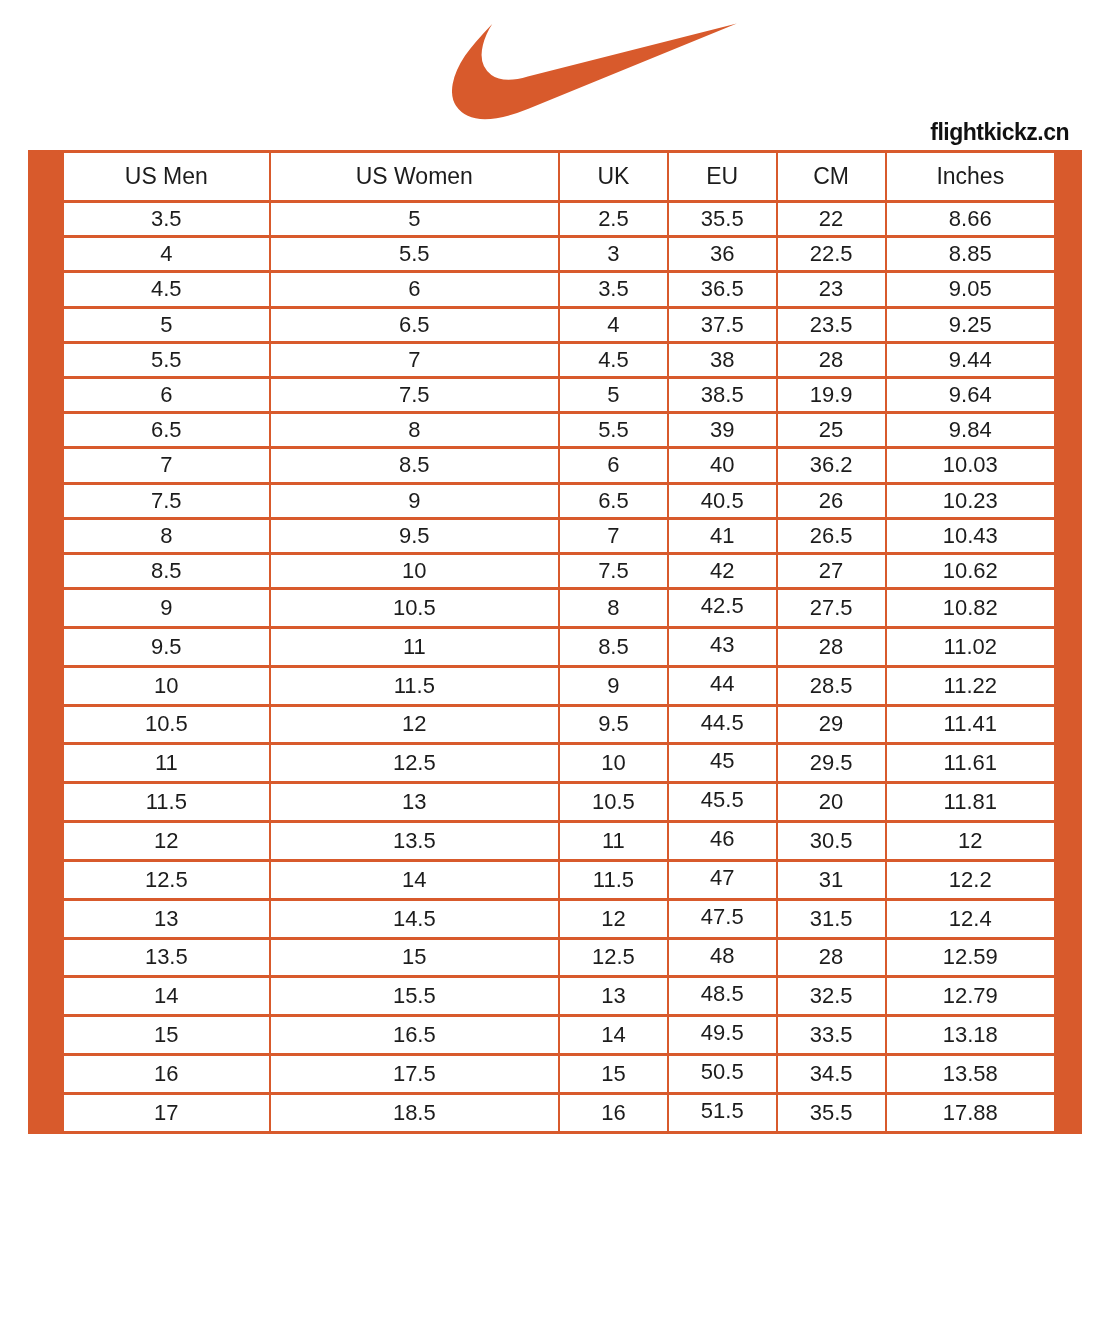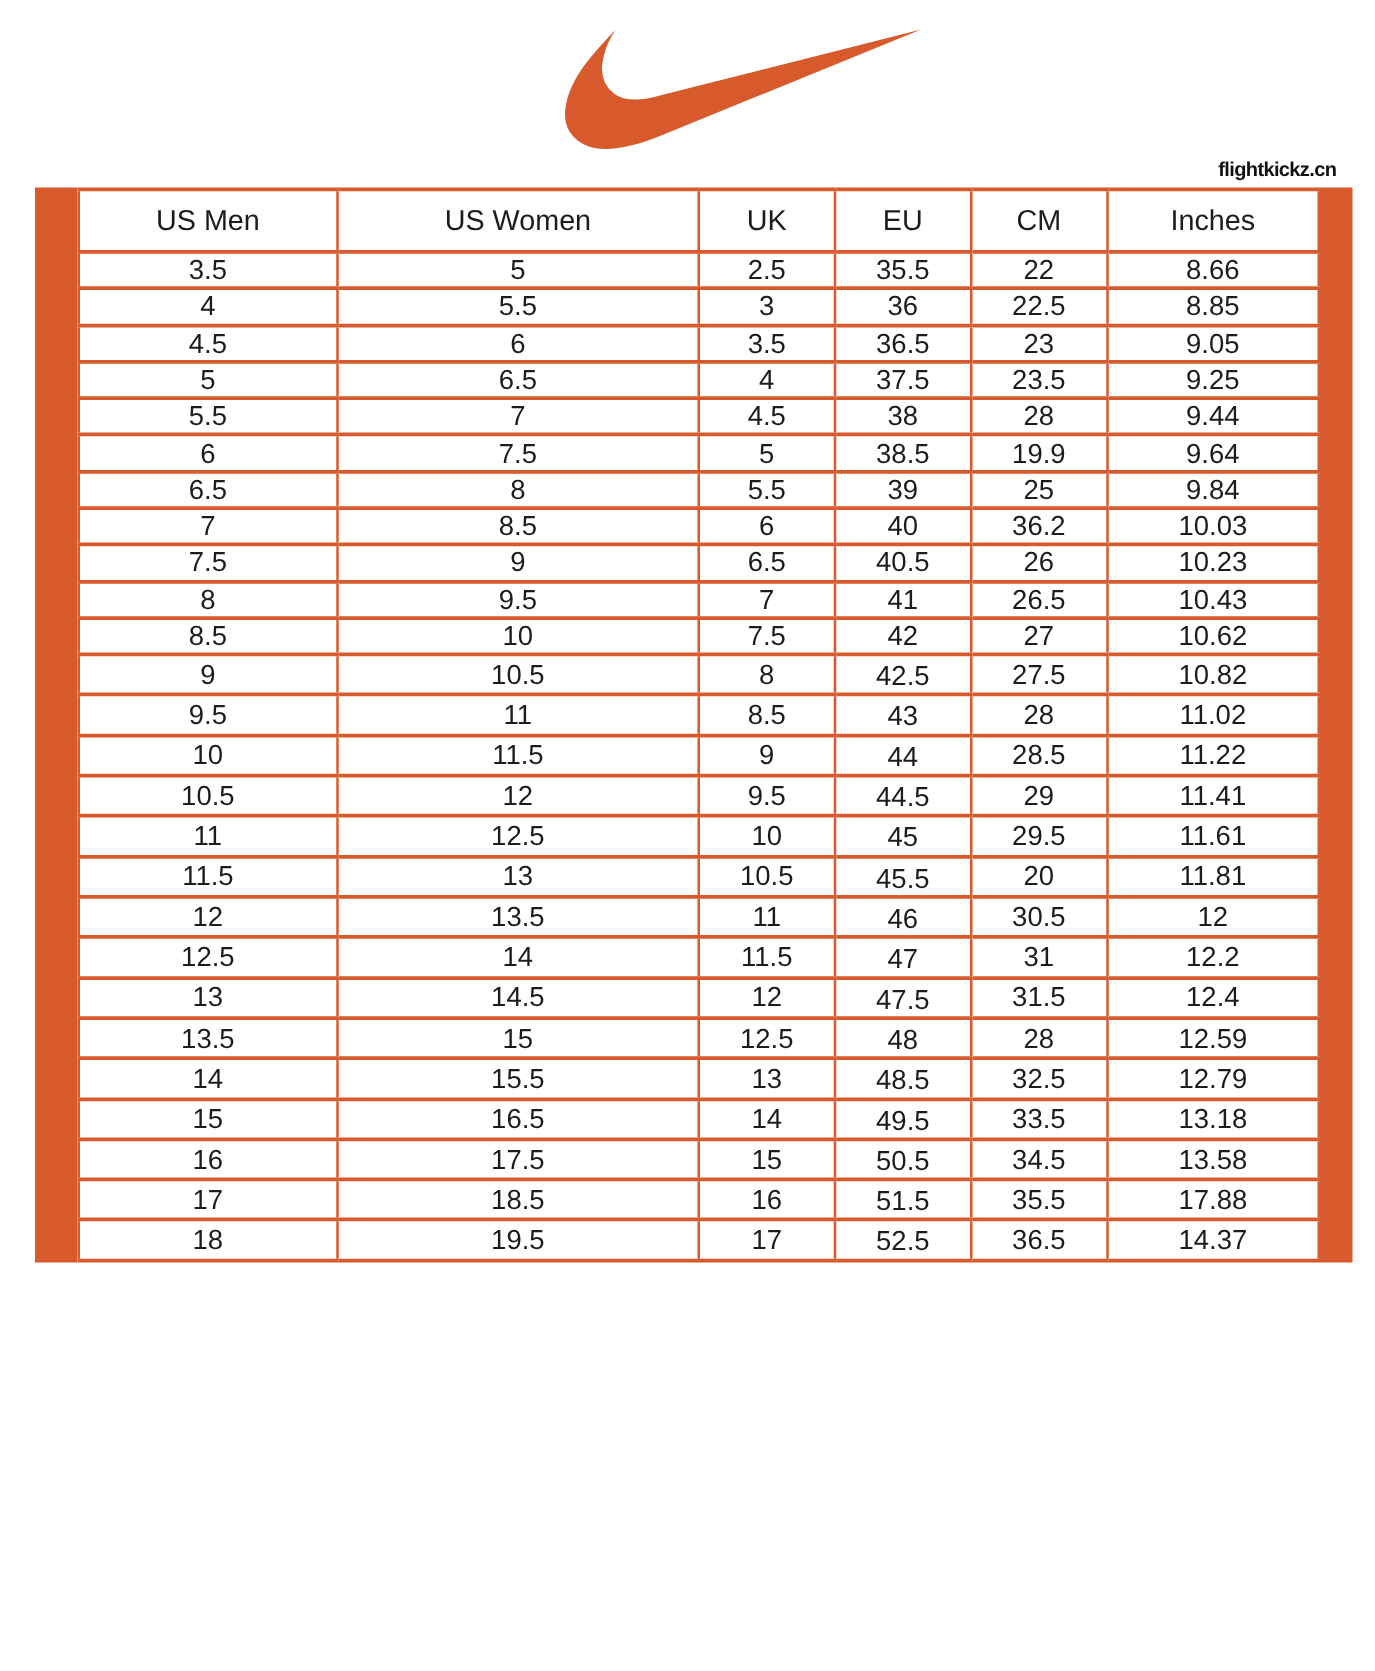--- a/index.html
+++ b/index.html
@@ -22,32 +22,32 @@
   .header { position: relative; height: 150px; }
   .swoosh {
     position: absolute;
     left: 452px;
     top: 22px;
   }
   .site-label {
     position: absolute;
     right: 31px;
     bottom: 4px;
-    font-size: 16px;
+    font-size: 23px;
     font-weight: 700;
     color: #111111;
     letter-spacing: -0.5px;
   }
 
   
   .chart-wrap {
     display: flex;
     margin-left: 28px;
     margin-right: 18px;
-    height: 860px;
+    height: 984px;
   }
   .edge-bar { background: var(--accent); flex: none; }
   .edge-bar.left { width: 34px; }
   .edge-bar.right { width: 26px; }
 
   table.size-table {
     flex: 1;
     border-collapse: collapse;
     table-layout: fixed;
     height: 100%;
@@ -294,26 +294,18 @@
             <td>13.58</td>
           </tr>
           <tr>
             <td>17</td>
             <td>18.5</td>
             <td>16</td>
             <td class="eu-raised">51.5</td>
             <td>35.5</td>
             <td>17.88</td>
           </tr>
-          <tr>
-            <td>18</td>
-            <td>19.5</td>
-            <td>17</td>
-            <td class="eu-raised">52.5</td>
-            <td>36.5</td>
-            <td>14.37</td>
-          </tr>
         </tbody>
     </table>
     <div class="edge-bar right"></div>
   </div>
 
 </div>
 
 </body></html>

